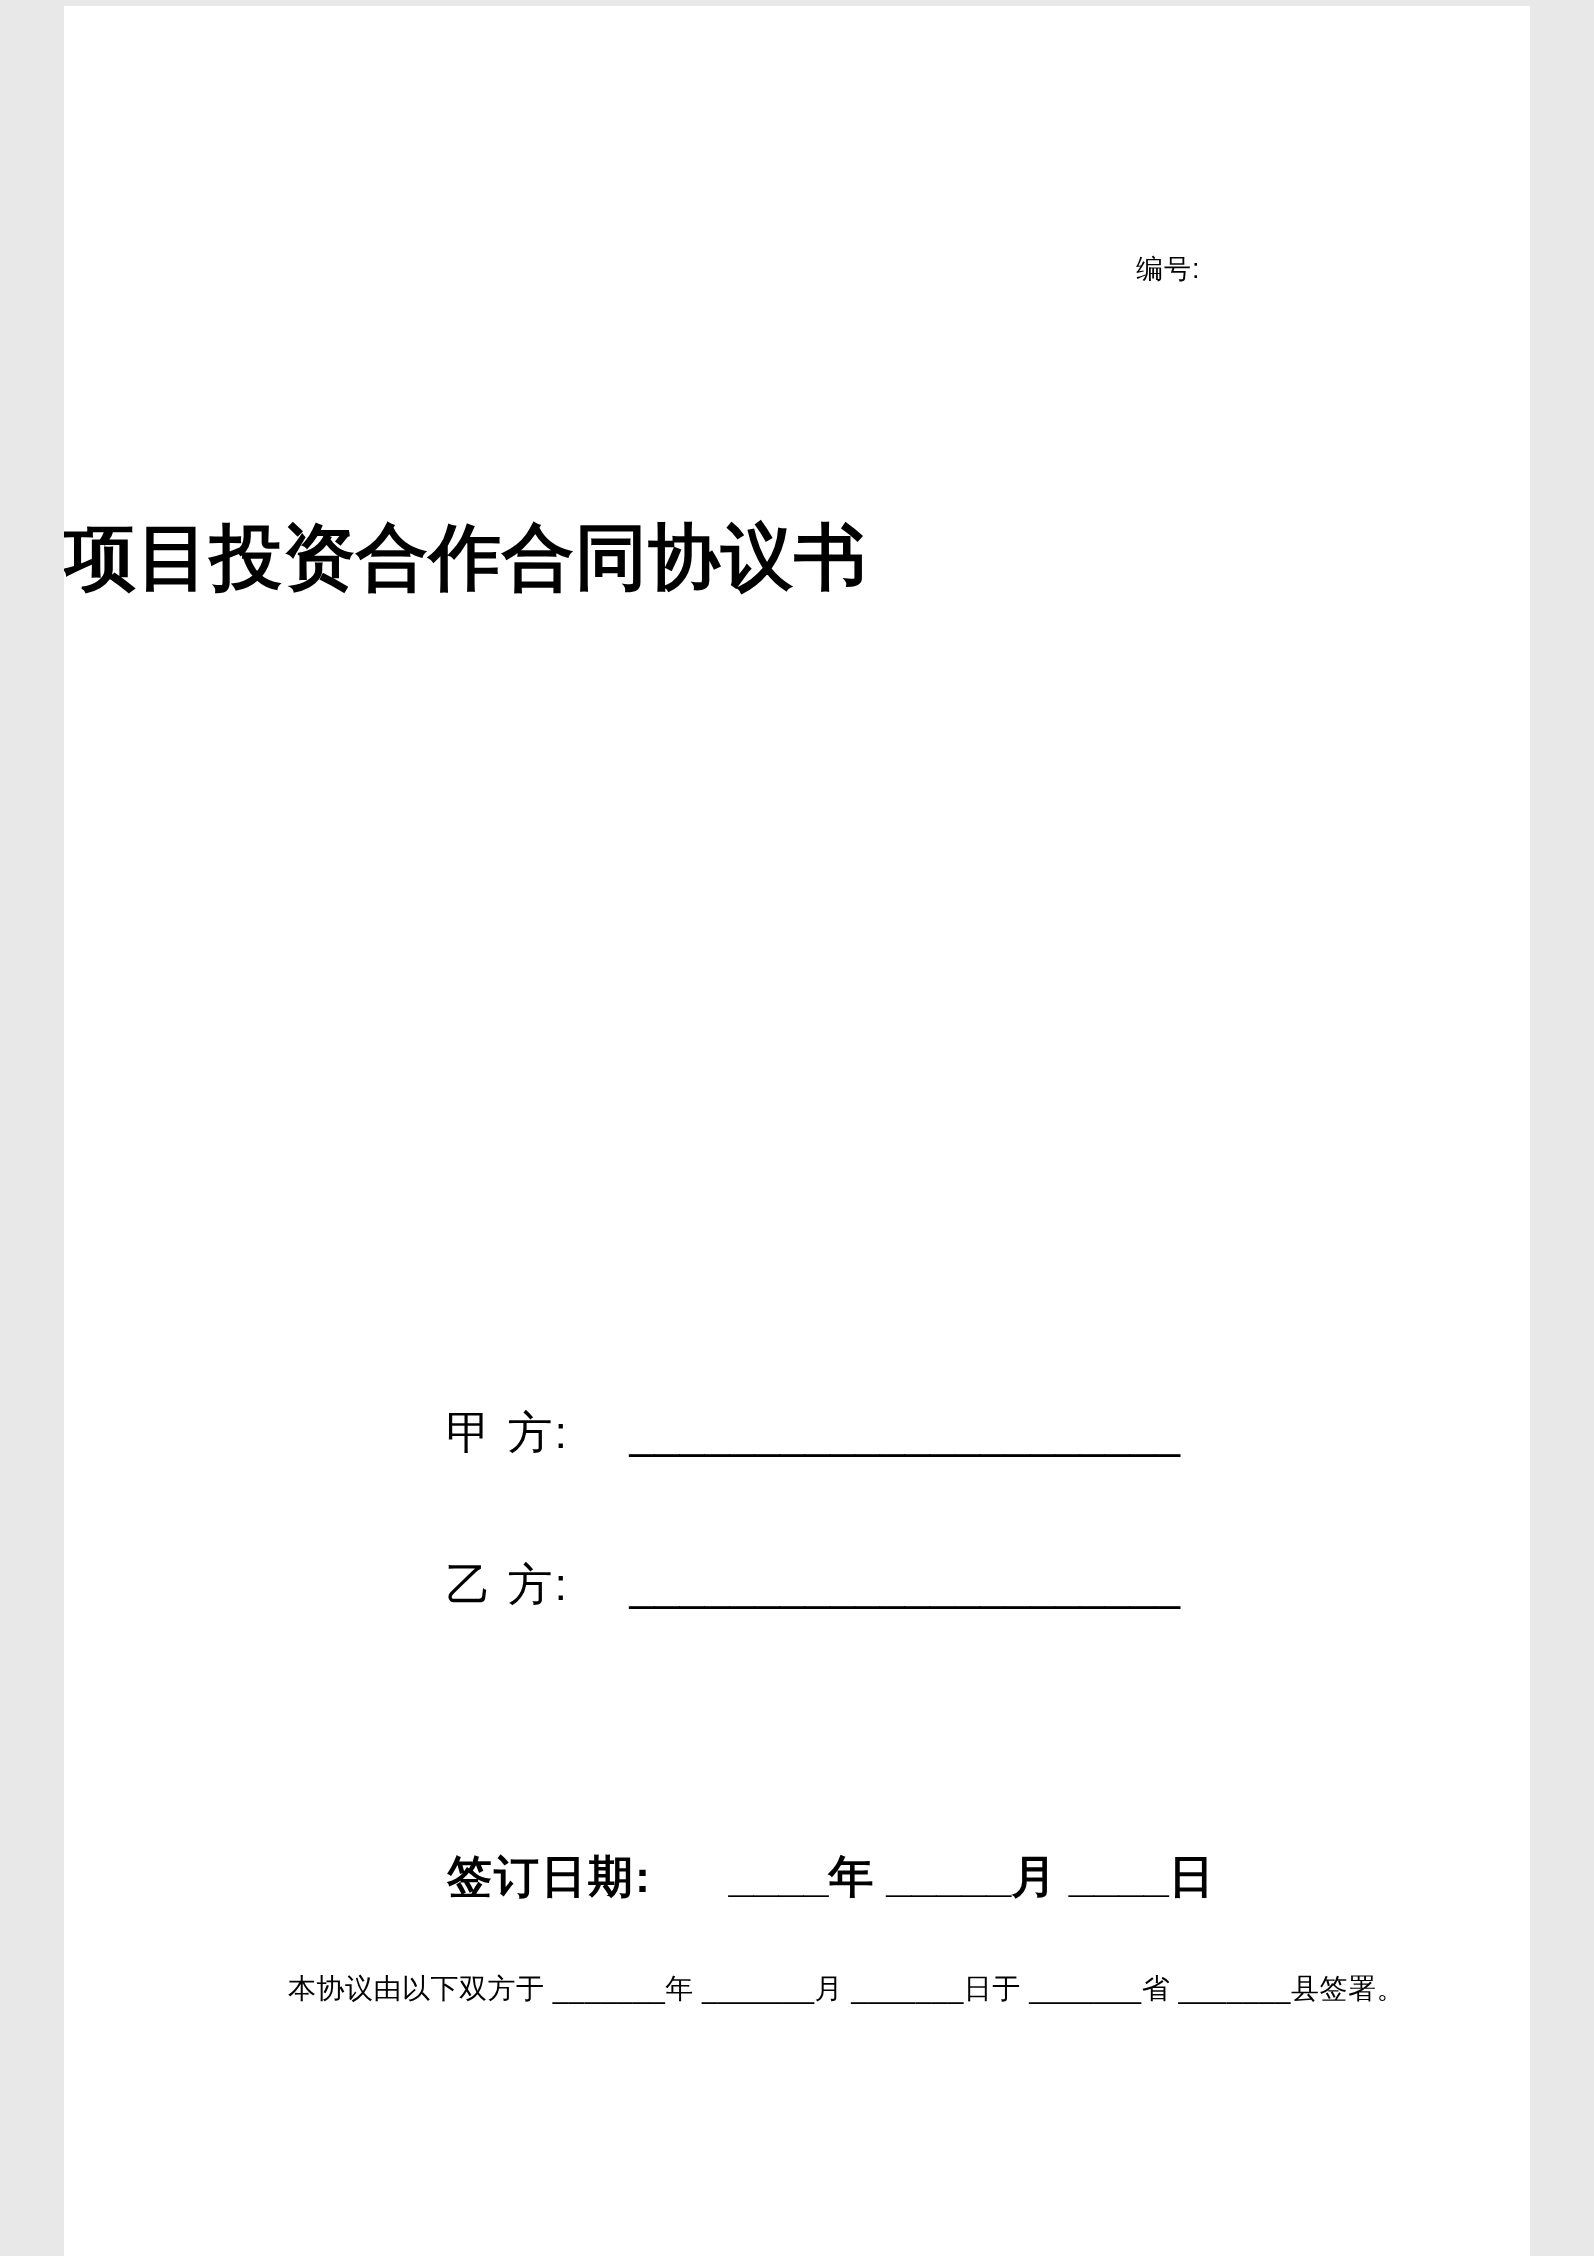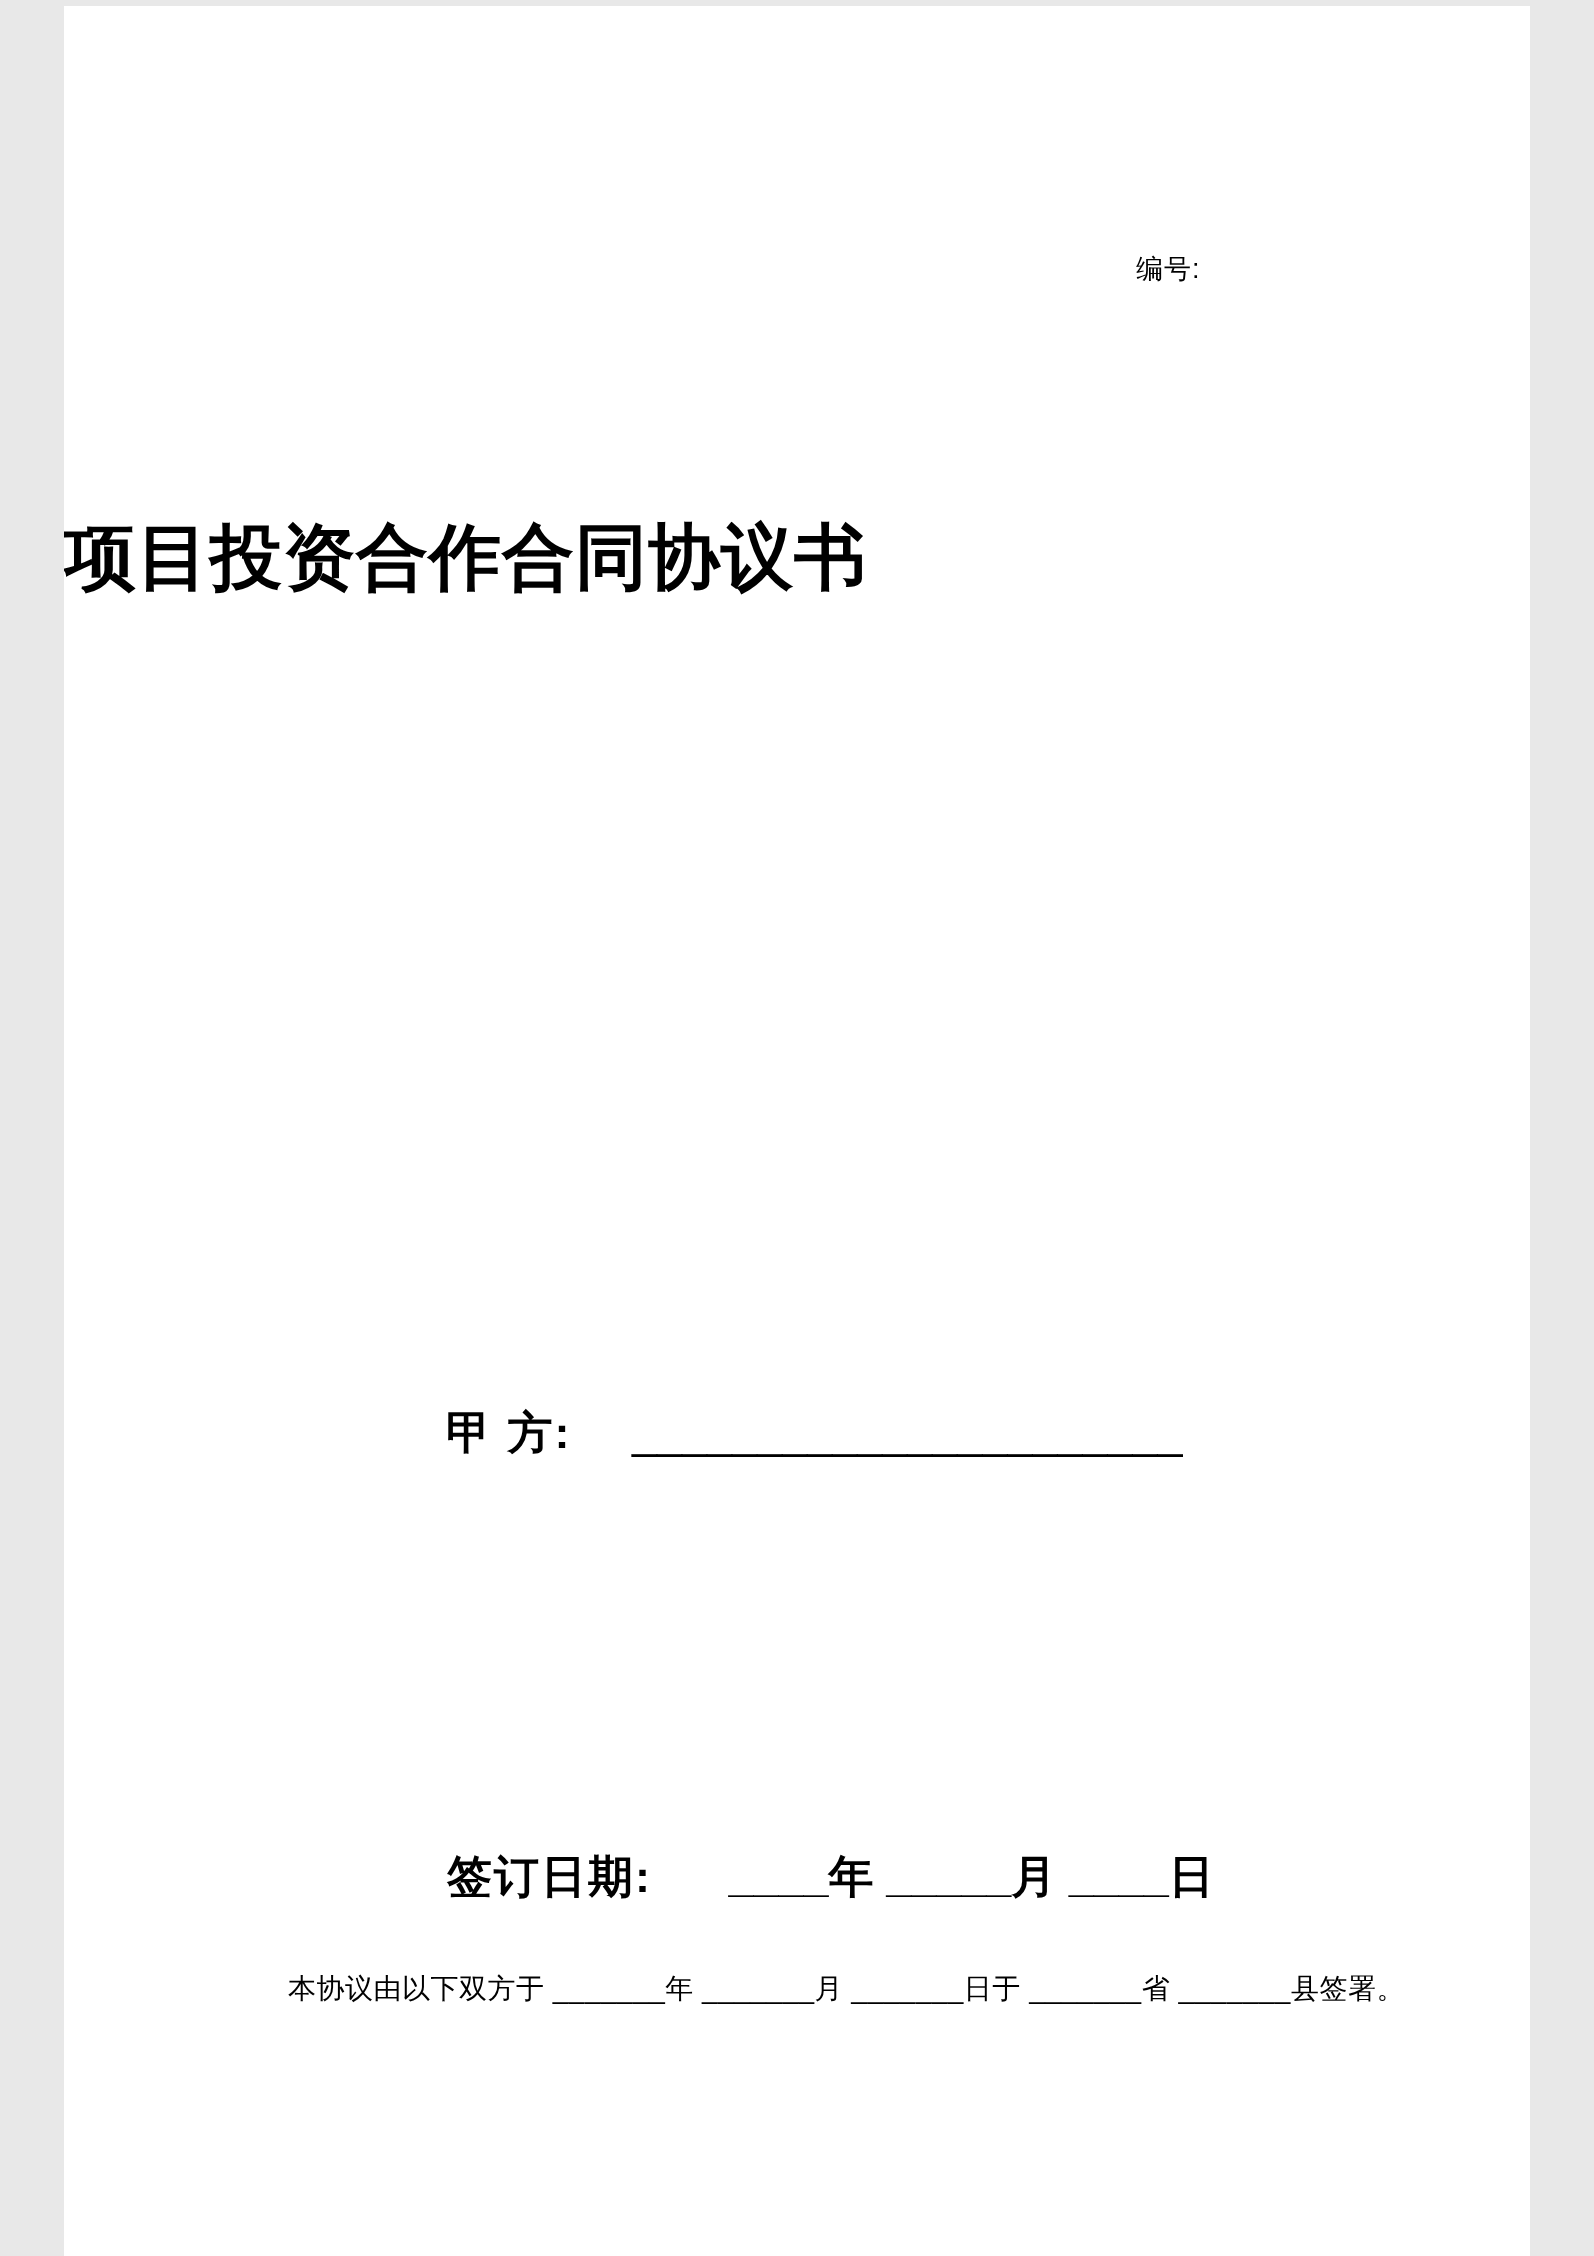--- a/index.html
+++ b/index.html
@@ -43,21 +43,21 @@
     position: absolute;
     left: 382px;
     white-space: nowrap;
     font-size: 45px;
     line-height: 1;
   }
   .party-row.row-1 { top: 1404px; }
   .party-row.row-2 { top: 1556px; }
   .party-row.row-3 { top: 1706px; }
   .party-label {
-    font-weight: 700;
+    font-weight: 400;
     letter-spacing: 2px;
   }
   .party-blank {
     margin-left: 48px;
     font-weight: 400;
     letter-spacing: 0;
     color: #000000;
   }
   .sign-row {
     position: absolute;
@@ -92,20 +92,24 @@
 
   <div class="doc-number">编号:</div>
 
   <h1 class="doc-title">项目投资合作合同协议书</h1>
 
   <div class="party-row row-1">
     <span class="party-label">甲 方:</span>
     <span class="party-blank">______________________</span>
   </div>
 
+  <div class="party-row row-2">
+    <span class="party-label">乙 方:</span>
+    <span class="party-blank">______________________</span>
+  </div>
 
 
   <div class="sign-row">
     <span class="sign-label">签订日期:</span>
     <span class="sign-value">____年 _____月  ____日</span>
   </div>
 
   <div class="footer-note">本协议由以下双方于  _______年  _______月 _______日于  _______省 _______县签署。</div>
 
 </div>

